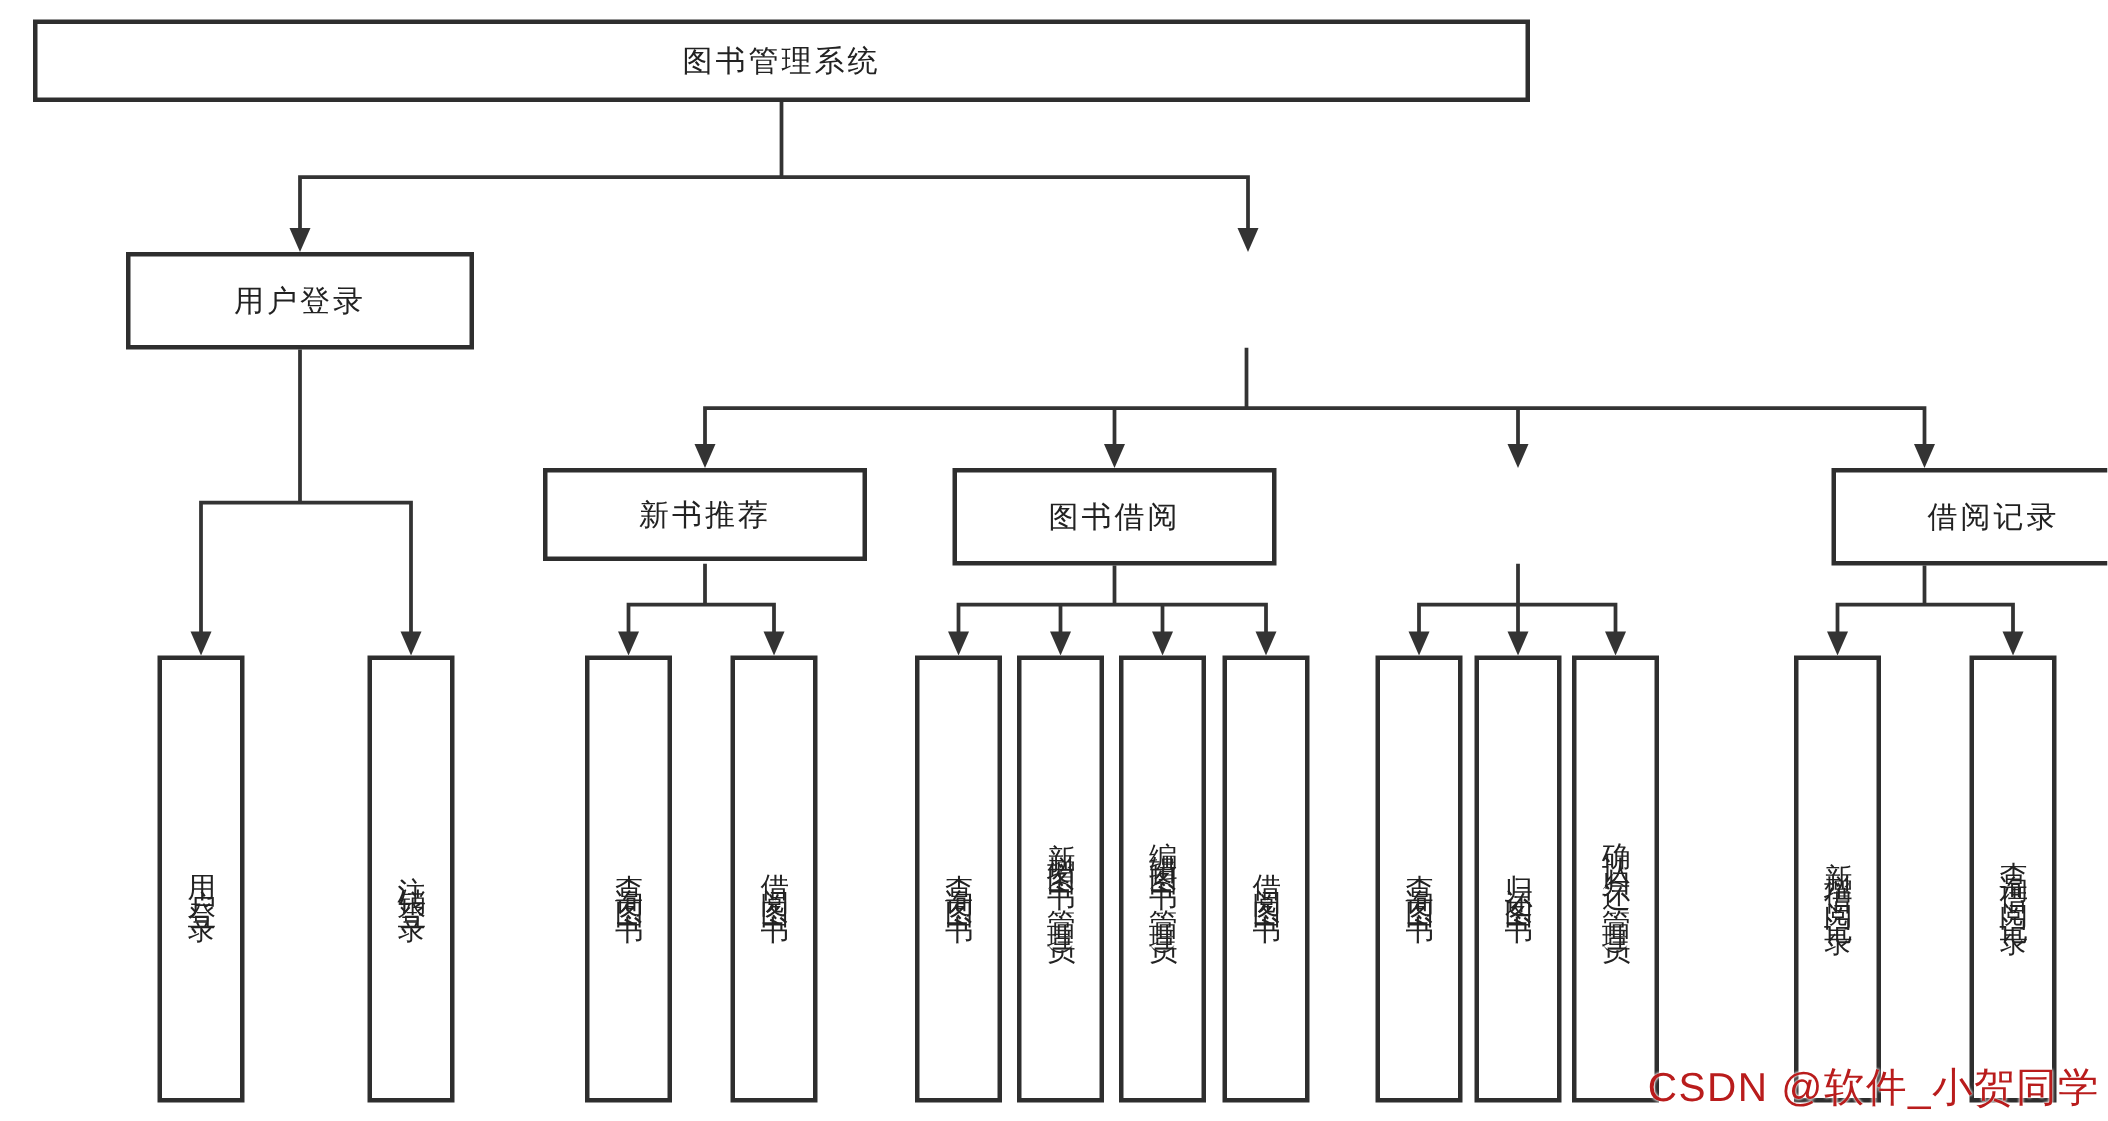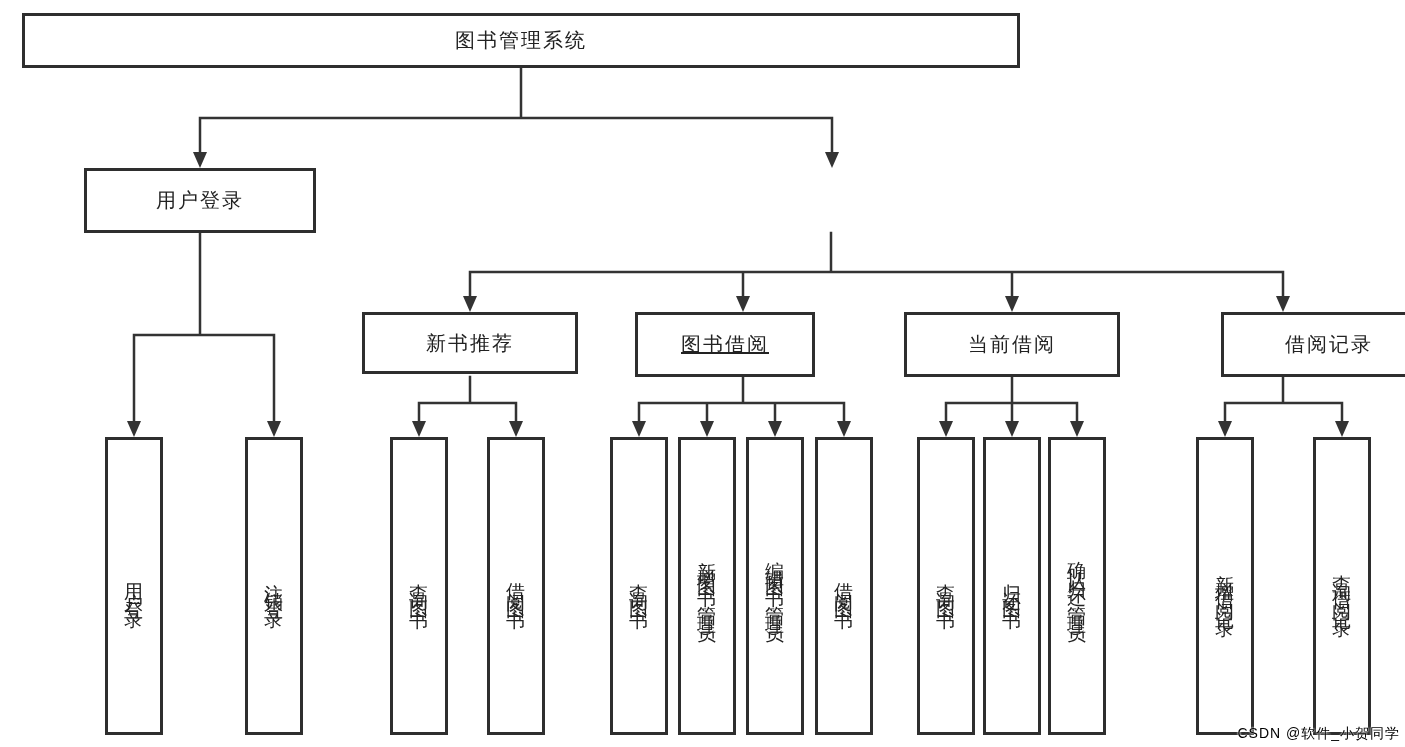--- a/index.html
+++ b/index.html
@@ -12,21 +12,21 @@
     display:flex;align-items:center;justify-content:center;color:#222;z-index:2;
   }
   .node-h{font-size:20px;letter-spacing:2px;white-space:nowrap;}
   .node-v{
     writing-mode:vertical-rl;text-orientation:mixed;
     font-size:19px;letter-spacing:9px;line-height:1;
   }
   .connectors{position:absolute;left:0;top:0;z-index:1;}
   .watermark{
     position:absolute;right:5px;bottom:4px;z-index:3;
-    font-size:14px;color:#000000;letter-spacing:1px;
+    font-size:27px;color:#b91c1c;letter-spacing:1px;
     text-shadow:0 0 2px #fff,0 0 2px #fff;
   }
 </style>
 </head>
 <body>
 
 <div class="canvas">
 
   <svg class="connectors" width="1405" height="747" viewBox="0 0 1405 747">
     <g stroke="#333333" stroke-width="2.5" fill="none" stroke-linecap="square">
@@ -69,22 +69,21 @@
       <polygon points="1218,421 1232,421 1225,437"></polygon>
       <polygon points="1335,421 1349,421 1342,437"></polygon>
     </g>
   </svg>
 
   <div class="node node-h" style="left:22px;top:13px;width:998px;height:55px;">图书管理系统</div>
 
   <div class="node node-h" style="left:84px;top:168px;width:232px;height:65px;">用户登录</div>
 
   <div class="node node-h" style="left:362px;top:312px;width:216px;height:62px;">新书推荐</div>
-  <div class="node node-h" style="left:635px;top:312px;width:180px;height:65px;text-decoration:underline;">图书借阅</div>
-  <div class="node node-h" style="left:904px;top:312px;width:216px;height:65px;">当前借阅</div>
+  <div class="node node-h" style="left:635px;top:312px;width:216px;height:65px;">图书借阅</div>
   <div class="node node-h" style="left:1221px;top:312px;width:216px;height:65px;">借阅记录</div>
 
   <div class="node node-v" style="left:105px;top:437px;width:58px;height:298px;">用户登录</div>
   <div class="node node-v" style="left:245px;top:437px;width:58px;height:298px;">注销登录</div>
 
   <div class="node node-v" style="left:390px;top:437px;width:58px;height:298px;">查询图书</div>
   <div class="node node-v" style="left:487px;top:437px;width:58px;height:298px;">借阅图书</div>
 
   <div class="node node-v" style="left:610px;top:437px;width:58px;height:298px;">查询图书</div>
   <div class="node node-v" style="left:678px;top:437px;width:58px;height:298px;">新增图书（管理员）</div>

